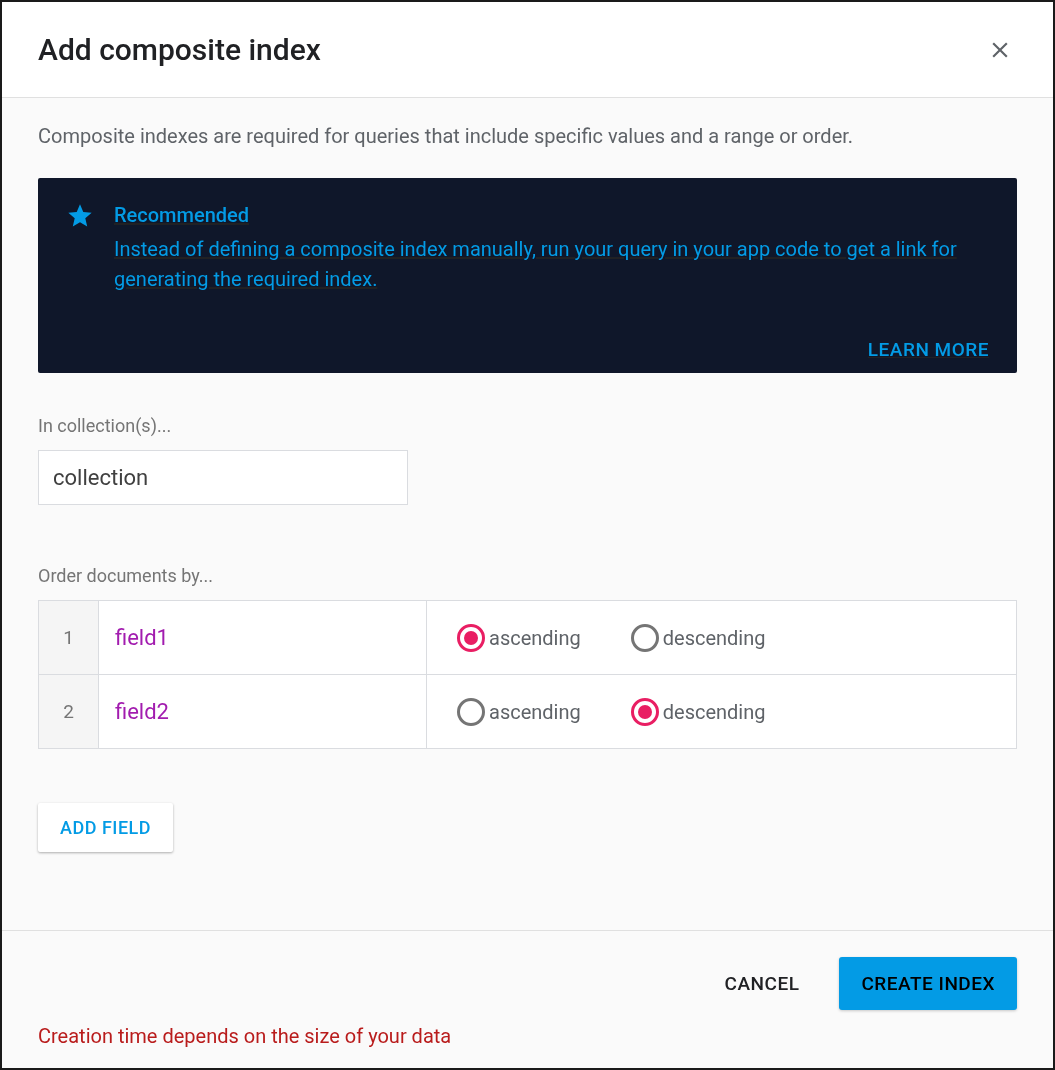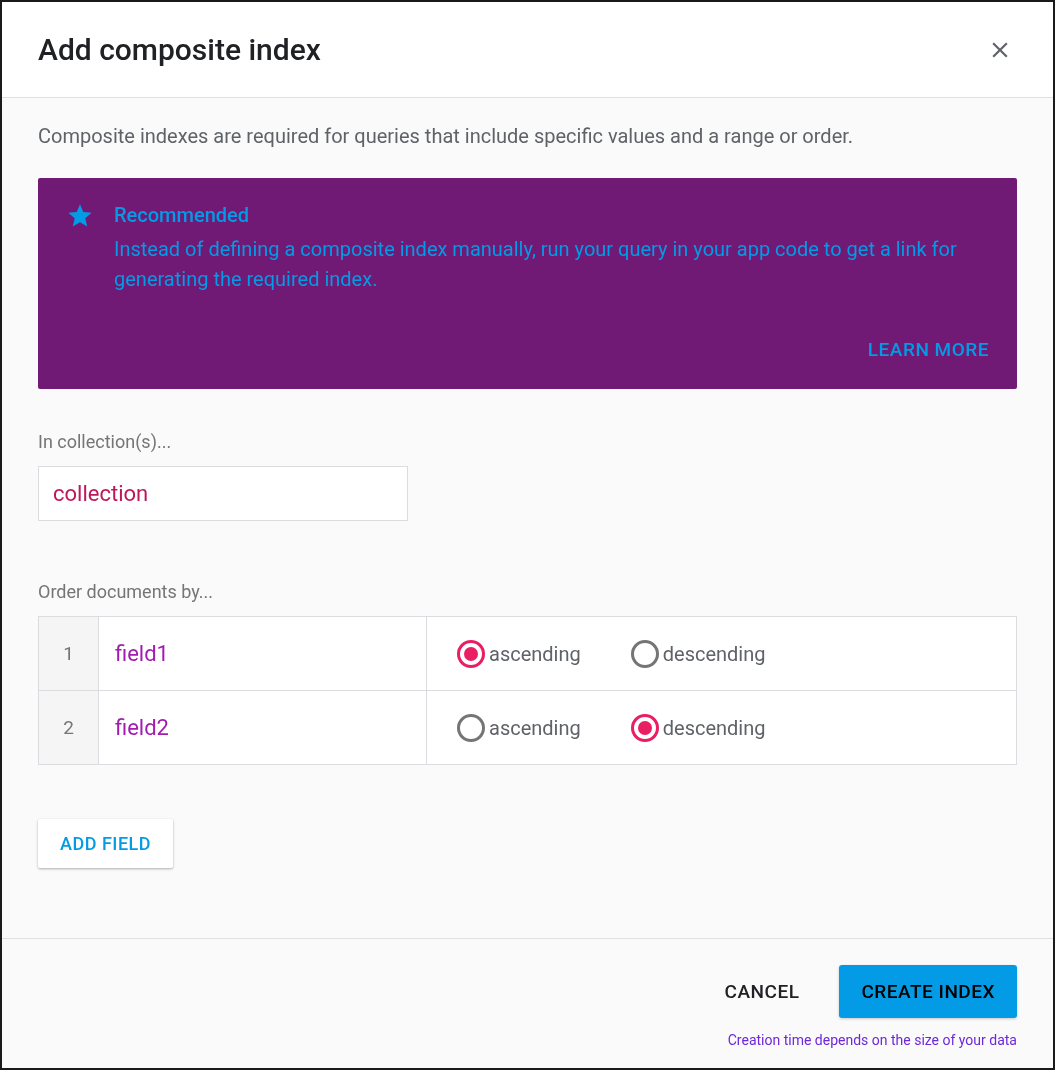--- a/index.html
+++ b/index.html
@@ -42,24 +42,25 @@
       padding: 24px 36px 30px 36px;
       overflow-y: auto;
     }
     .description {
       font-size: 20px;
       color: #5f6368;
       margin-bottom: 28px;
       line-height: 1.4;
     }
     .info-box {
-      background: #701a75;
-      padding: 22px 28px 28px 28px;
+      background: #0f172a;
+      padding: 22px 28px 12px 28px;
       margin-bottom: 42px;
       border-radius: 2px;
+      text-decoration: underline;
     }
     .info-top {
       display: flex;
       gap: 20px;
     }
     .star-icon { color: #039be5; flex-shrink:0; margin-top:2px; }
     .star-icon svg { width: 28px; height: 28px; display:block; }
     .info-text { color: #039be5; font-size: 20px; line-height: 1.5; }
     .info-title { font-weight: 500; margin-bottom: 4px; }
     .info-actions {
@@ -79,21 +80,21 @@
       font-size: 18px;
       color: #757575;
       margin-bottom: 14px;
     }
     .collection-input {
       width: 370px;
       height: 55px;
       border: 1px solid #dadce0;
       padding: 0 14px;
       font-size: 22px;
-      color: #be185d;
+      color: #404040;
       background: #fff;
       outline: none;
       margin-bottom: 60px;
       font-family: inherit;
     }
     .fields-table {
       width: 100%;
       border: 1px solid #dadce0;
       border-collapse: collapse;
       background: #fff;
@@ -215,23 +216,22 @@
       font-weight: 500;
       letter-spacing: 0.5px;
       padding: 15px 22px;
       border-radius: 3px;
       cursor: pointer;
       text-transform: uppercase;
       box-shadow: 0 1px 3px rgba(0,0,0,0.2);
       font-family: inherit;
     }
     .footer-note {
-      text-align: right;
-      font-size: 14px;
-      color: #6d28d9;
+      font-size: 20px;
+      color: #b91c1c;
     }
   </style>
 </head>
 <body>
 
 <div class="dialog">
 
   <div class="dialog-header">
     <div class="dialog-title">Add composite index</div>
     <div class="close-btn">

